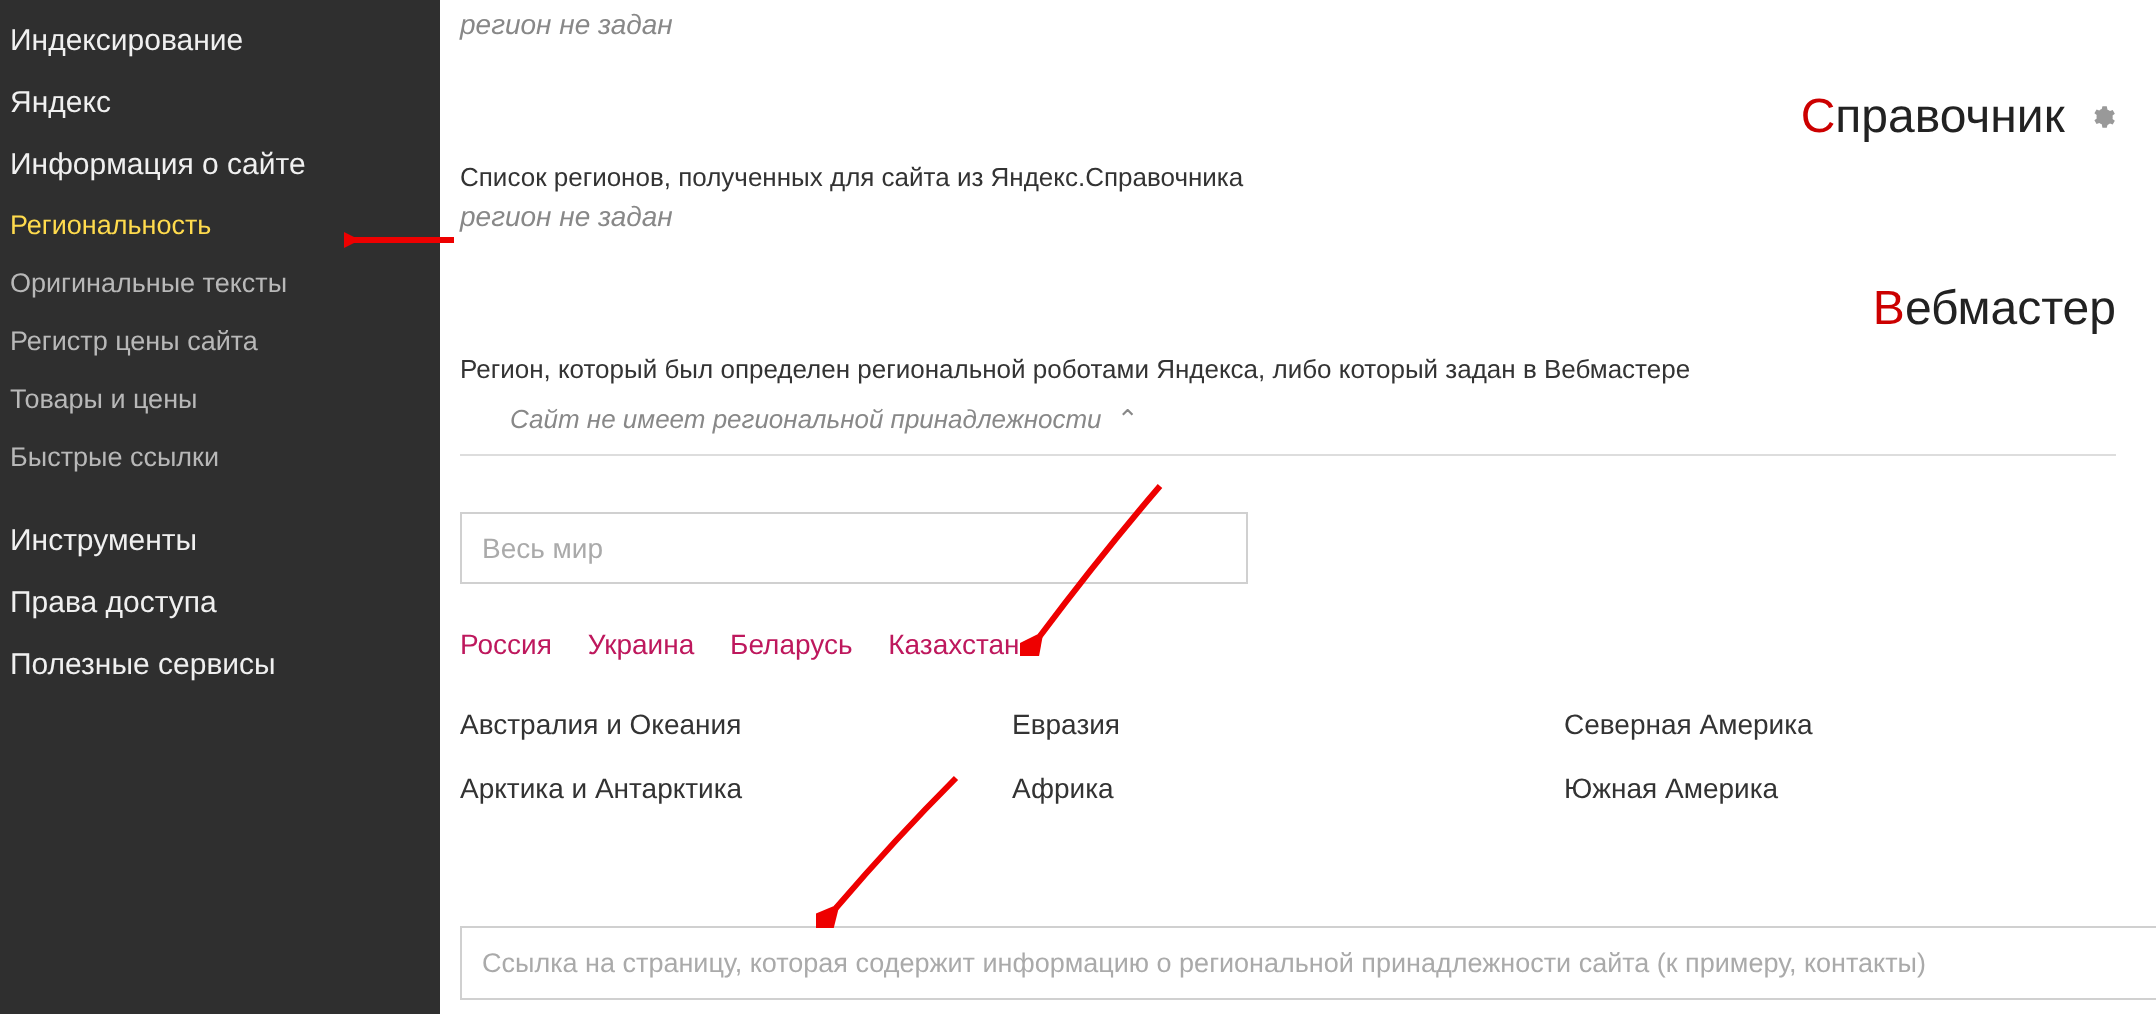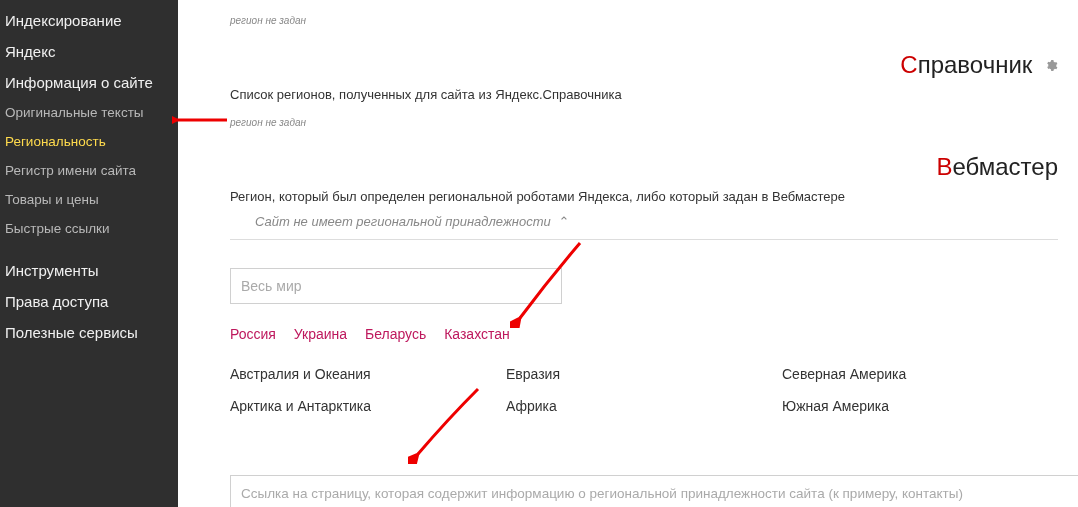--- a/index.html
+++ b/index.html
@@ -1,52 +1,52 @@
 <!DOCTYPE html>
 <html><head>
   <meta charset="utf-8">
   <style>
     * { margin: 0; padding: 0; box-sizing: border-box; }
     body { font-family: Arial, sans-serif; font-size: 14px; background: #fff; width: 1078px; height: 507px; overflow: hidden; position: relative; }
-    .sidebar { width: 178px; background: #2f2f2f; color: #fff; position: absolute; left: 0; top: 0; bottom: 0; padding-top: 5px; }
+    .sidebar { width: 220px; background: #2f2f2f; color: #fff; position: absolute; left: 0; top: 0; bottom: 0; padding-top: 5px; }
     .sidebar-item { padding: 7px 0 7px 5px; font-size: 15px; color: #f0f0f0; cursor: pointer; white-space: nowrap; overflow: hidden; }
     .sidebar-item.sub { font-size: 13.5px; color: #b8b8b8; padding-left: 5px; }
     .sidebar-item.active { color: #ffdb4d; }
     .sidebar-group { margin-top: 12px; }
     .content { margin-left: 182px; padding: 0 20px 20px 48px; position: relative; }
-    .status-note { font-style: italic; color: #888; font-size: 10px; margin-top: 15px; }
+    .status-note { font-style: italic; color: #888; font-size: 14px; margin-top: 4px; }
     .section-title { font-size: 24px; font-weight: 400; color: #222; margin-top: 25px; text-align: right; }
     .section-title .first-letter { color: #c00; }
     .gear-icon { display: inline-block; margin-left: 6px; color: #aaa; font-size: 14px; vertical-align: middle; }
     .section-desc { font-size: 13px; color: #333; margin-top: 8px; }
     .collapse-row { font-style: italic; color: #888; font-size: 13px; margin-top: 10px; cursor: pointer; margin-left: 25px; }
     .collapse-row .chev { font-style: normal; margin-left: 4px; }
     .divider { border-top: 1px solid #ddd; margin-top: 10px; }
-    .search-input { width: 332px; border: 1px solid #d0d0d0; padding: 9px 10px; font-size: 14px; color: #333; margin-top: 28px; outline: none; }
+    .search-input { width: 394px; border: 1px solid #d0d0d0; padding: 9px 10px; font-size: 14px; color: #333; margin-top: 28px; outline: none; }
     .search-input::placeholder { color: #aaa; }
     .country-row { margin-top: 22px; color: #be185d; font-size: 14px; }
     .country-row span { margin-right: 14px; cursor: pointer; }
     .region-grid { display: flex; margin-top: 24px; }
     .region-col { flex: 1; }
     .region-col div { margin-bottom: 16px; color: #333; font-size: 14px; cursor: pointer; }
     .url-input { width: 912px; border: 1px solid #d0d0d0; padding: 10px 10px; font-size: 13.5px; color: #333; margin-top: 45px; outline: none; }
     .url-input::placeholder { color: #aaa; }
     .arrow { position: absolute; pointer-events: none; }
     .arrow svg { display: block; }
   </style>
 </head>
 <body>
 
 <div class="sidebar">
   <div class="sidebar-item"><span>Индексирование</span></div>
   <div class="sidebar-item"><span>Яндекс</span></div>
   <div class="sidebar-item"><span>Информация о сайте</span></div>
+  <div class="sidebar-item sub active"><span>Региональность</span></div>
   <div class="sidebar-item sub"><span>Оригинальные тексты</span></div>
-  <div class="sidebar-item sub active"><span>Региональность</span></div>
-  <div class="sidebar-item sub"><span>Регистр имени сайта</span></div>
+  <div class="sidebar-item sub"><span>Регистр цены сайта</span></div>
   <div class="sidebar-item sub"><span>Товары и цены</span></div>
   <div class="sidebar-item sub"><span>Быстрые ссылки</span></div>
   <div class="sidebar-group"></div>
   <div class="sidebar-item"><span>Инструменты</span></div>
   <div class="sidebar-item"><span>Права доступа</span></div>
   <div class="sidebar-item"><span>Полезные сервисы</span></div>
 </div>
 
 <div class="content">
   <div class="status-note">регион не задан</div>

